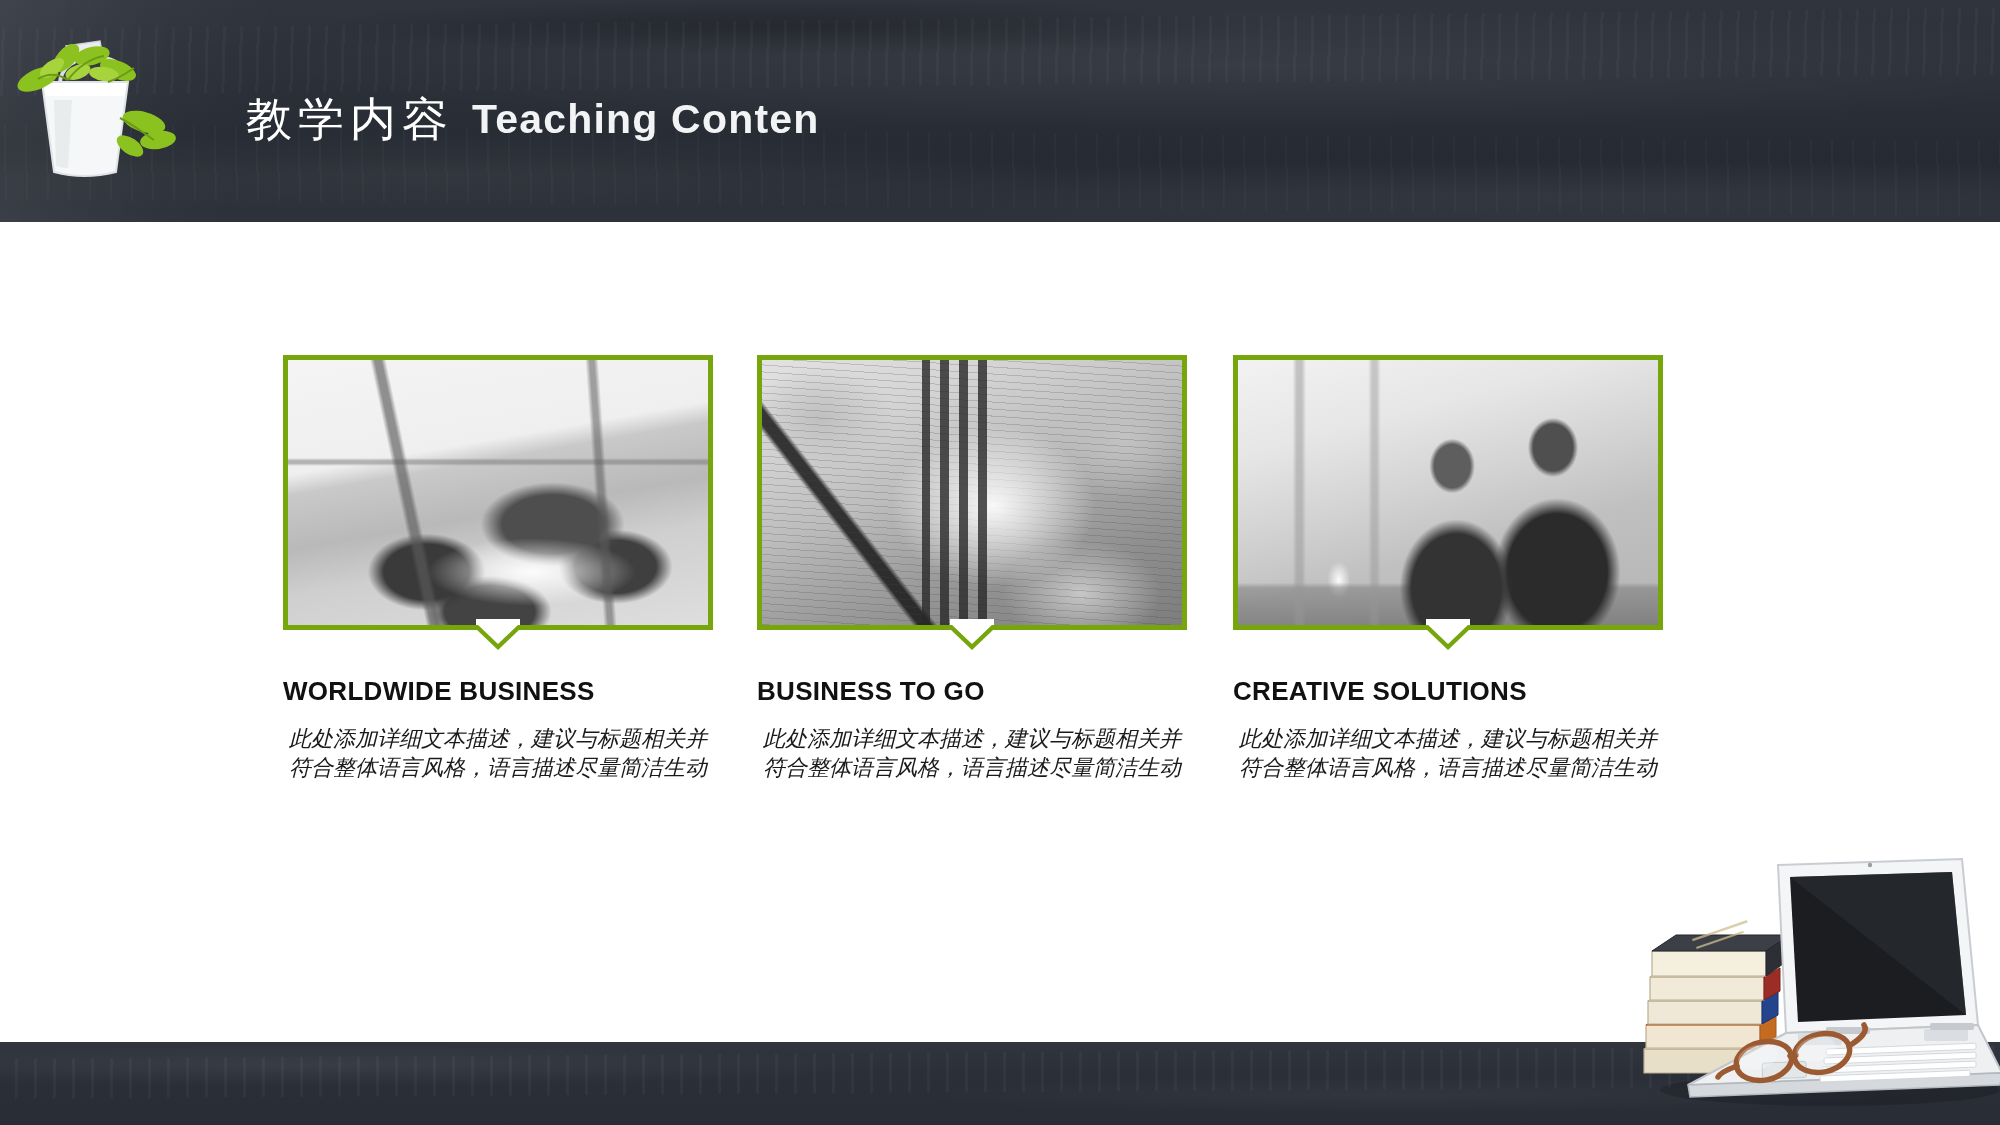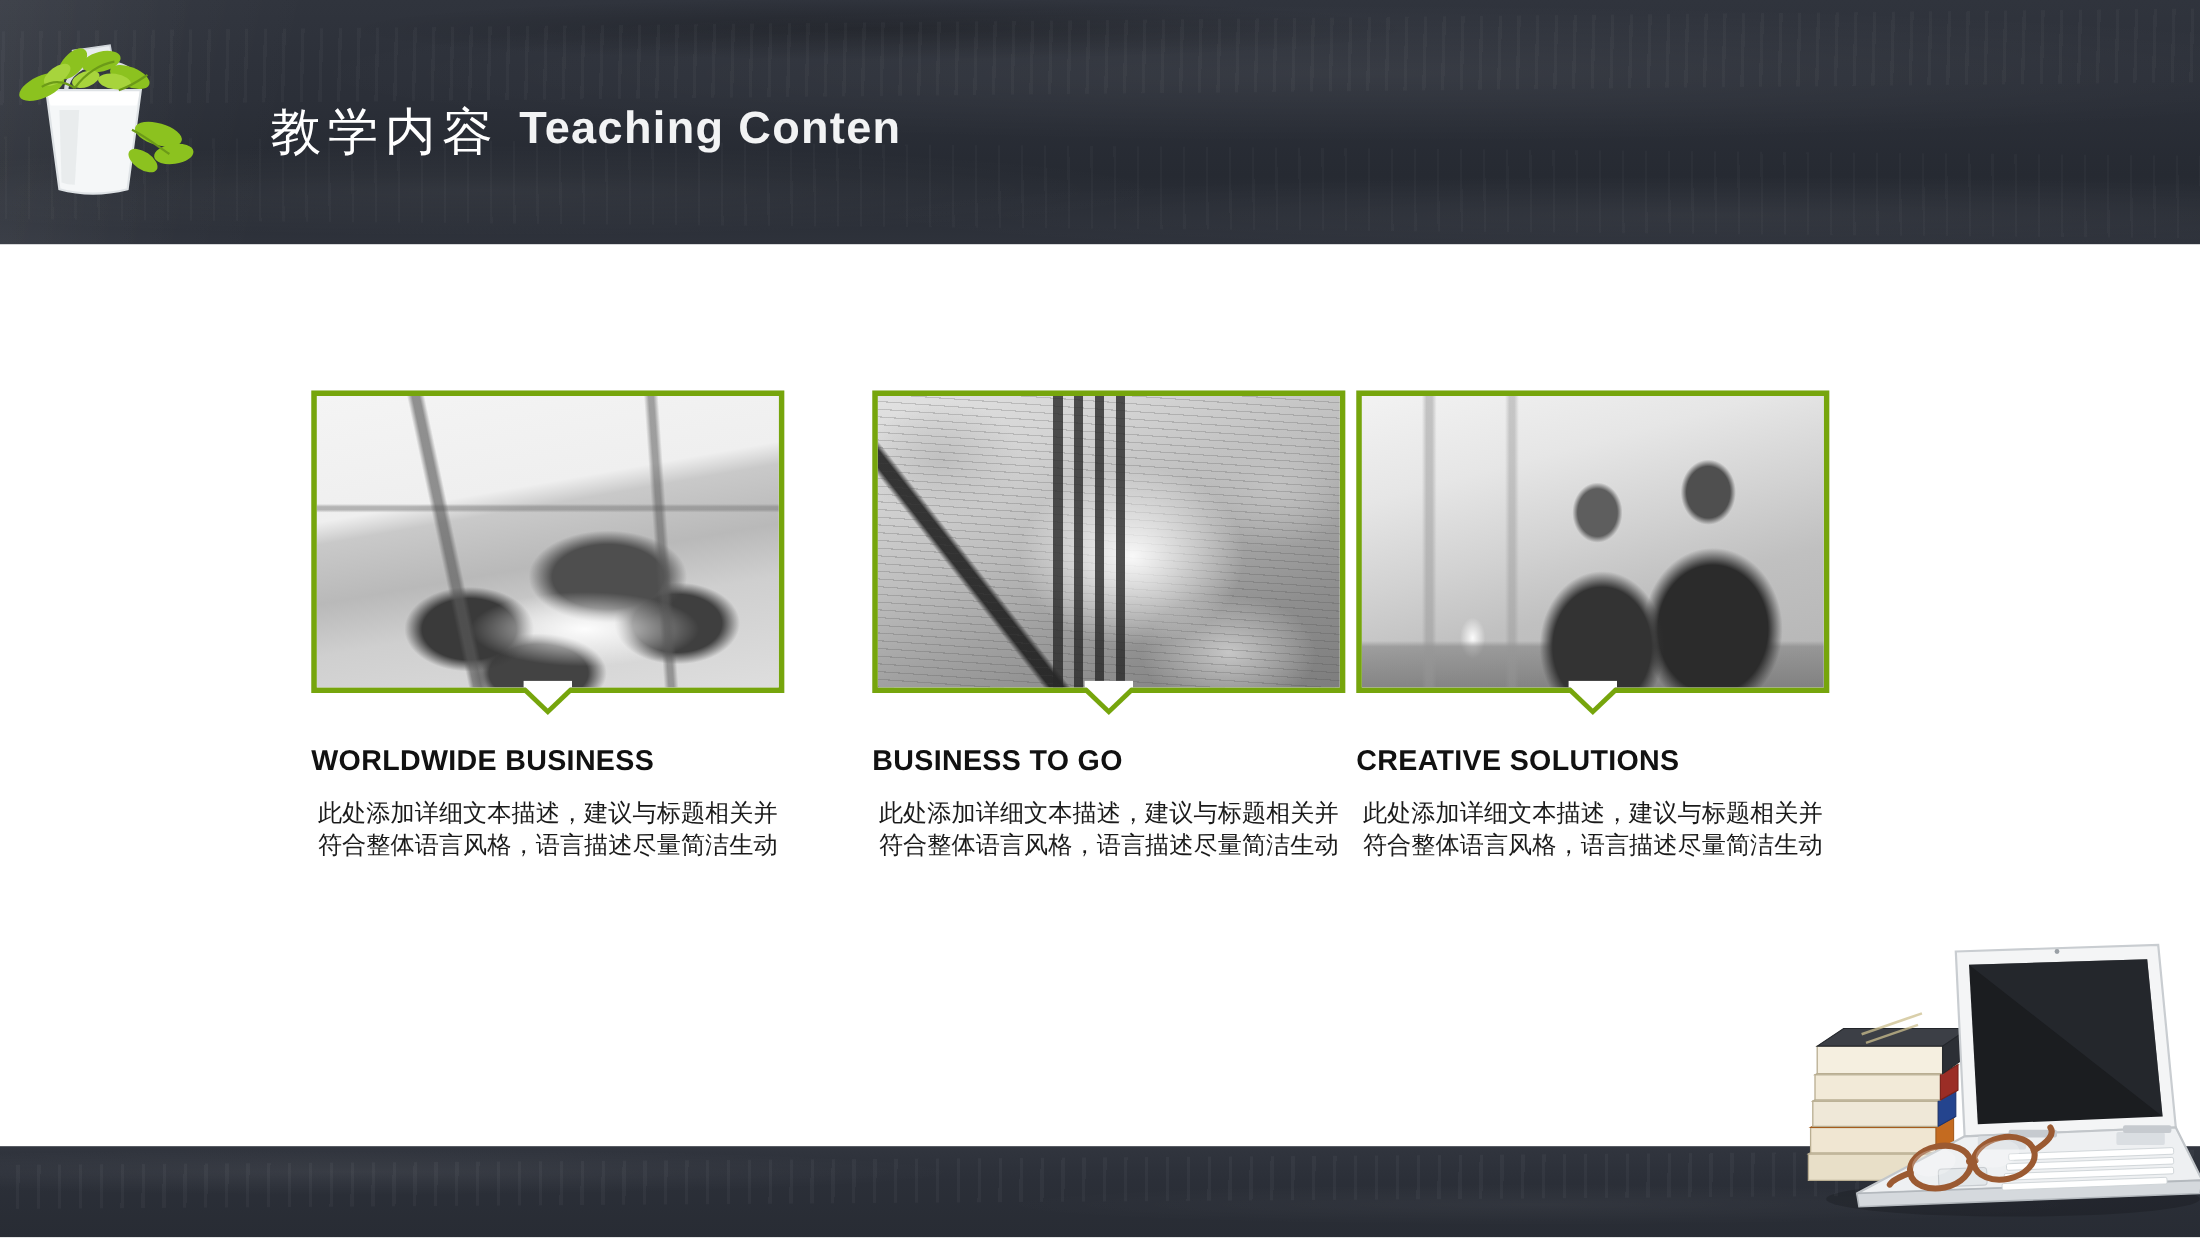--- a/index.html
+++ b/index.html
@@ -77,21 +77,21 @@
     transform: rotate(0.5deg);
     opacity: .75;
     pointer-events: none;
   }
 
   .header-title {
     position: absolute;
     left: 246px;
     top: 96px;
     display: flex;
-    align-items: flex-start;
+    align-items: center;
     gap: 18px;
     white-space: nowrap;
     z-index: 5;
   }
   .title-cn {
     font-size: 46px;
     letter-spacing: 6px;
     color: #ffffff;
     font-weight: 400;
     line-height: 1;
@@ -123,21 +123,21 @@
     height: 1125px;
     pointer-events: none;
   }
   .card {
     position: absolute;
     top: 355px;
     width: 430px;
     pointer-events: auto;
   }
   .card-1 { left: 283px; }
-  .card-2 { left: 757px; margin-left: 36px; }
+  .card-2 { left: 757px; }
   .card-3 { left: 1233px; }
 
   .photo-frame {
     position: relative;
     width: 430px;
     height: 275px;
     box-sizing: border-box;
     border: 5px solid #76a50c;
     background: #e9e9e9;
     overflow: hidden;
@@ -195,20 +195,21 @@
     letter-spacing: 0.3px;
     color: #111111;
   }
   .card-body {
     margin-top: 17px;
     text-align: center;
     font-size: 22px;
     line-height: 1.33;
     color: #1a1a1a;
     padding: 0 4px;
+    font-style: italic;
   }
 
   
   
   .ph-meeting {
     background:
       radial-gradient(ellipse 120px 70px at 63% 62%, #4e4e4e 0%, #4e4e4e 42%, rgba(78,78,78,0) 60%),
       radial-gradient(ellipse 95px 62px at 33% 80%, #3a3a3a 0%, #3a3a3a 45%, rgba(58,58,58,0) 62%),
       radial-gradient(ellipse 92px 60px at 78% 78%, #3f3f3f 0%, #3f3f3f 44%, rgba(63,63,63,0) 62%),
       radial-gradient(ellipse 100px 58px at 48% 95%, #434343 0%, #434343 45%, rgba(67,67,67,0) 62%),

